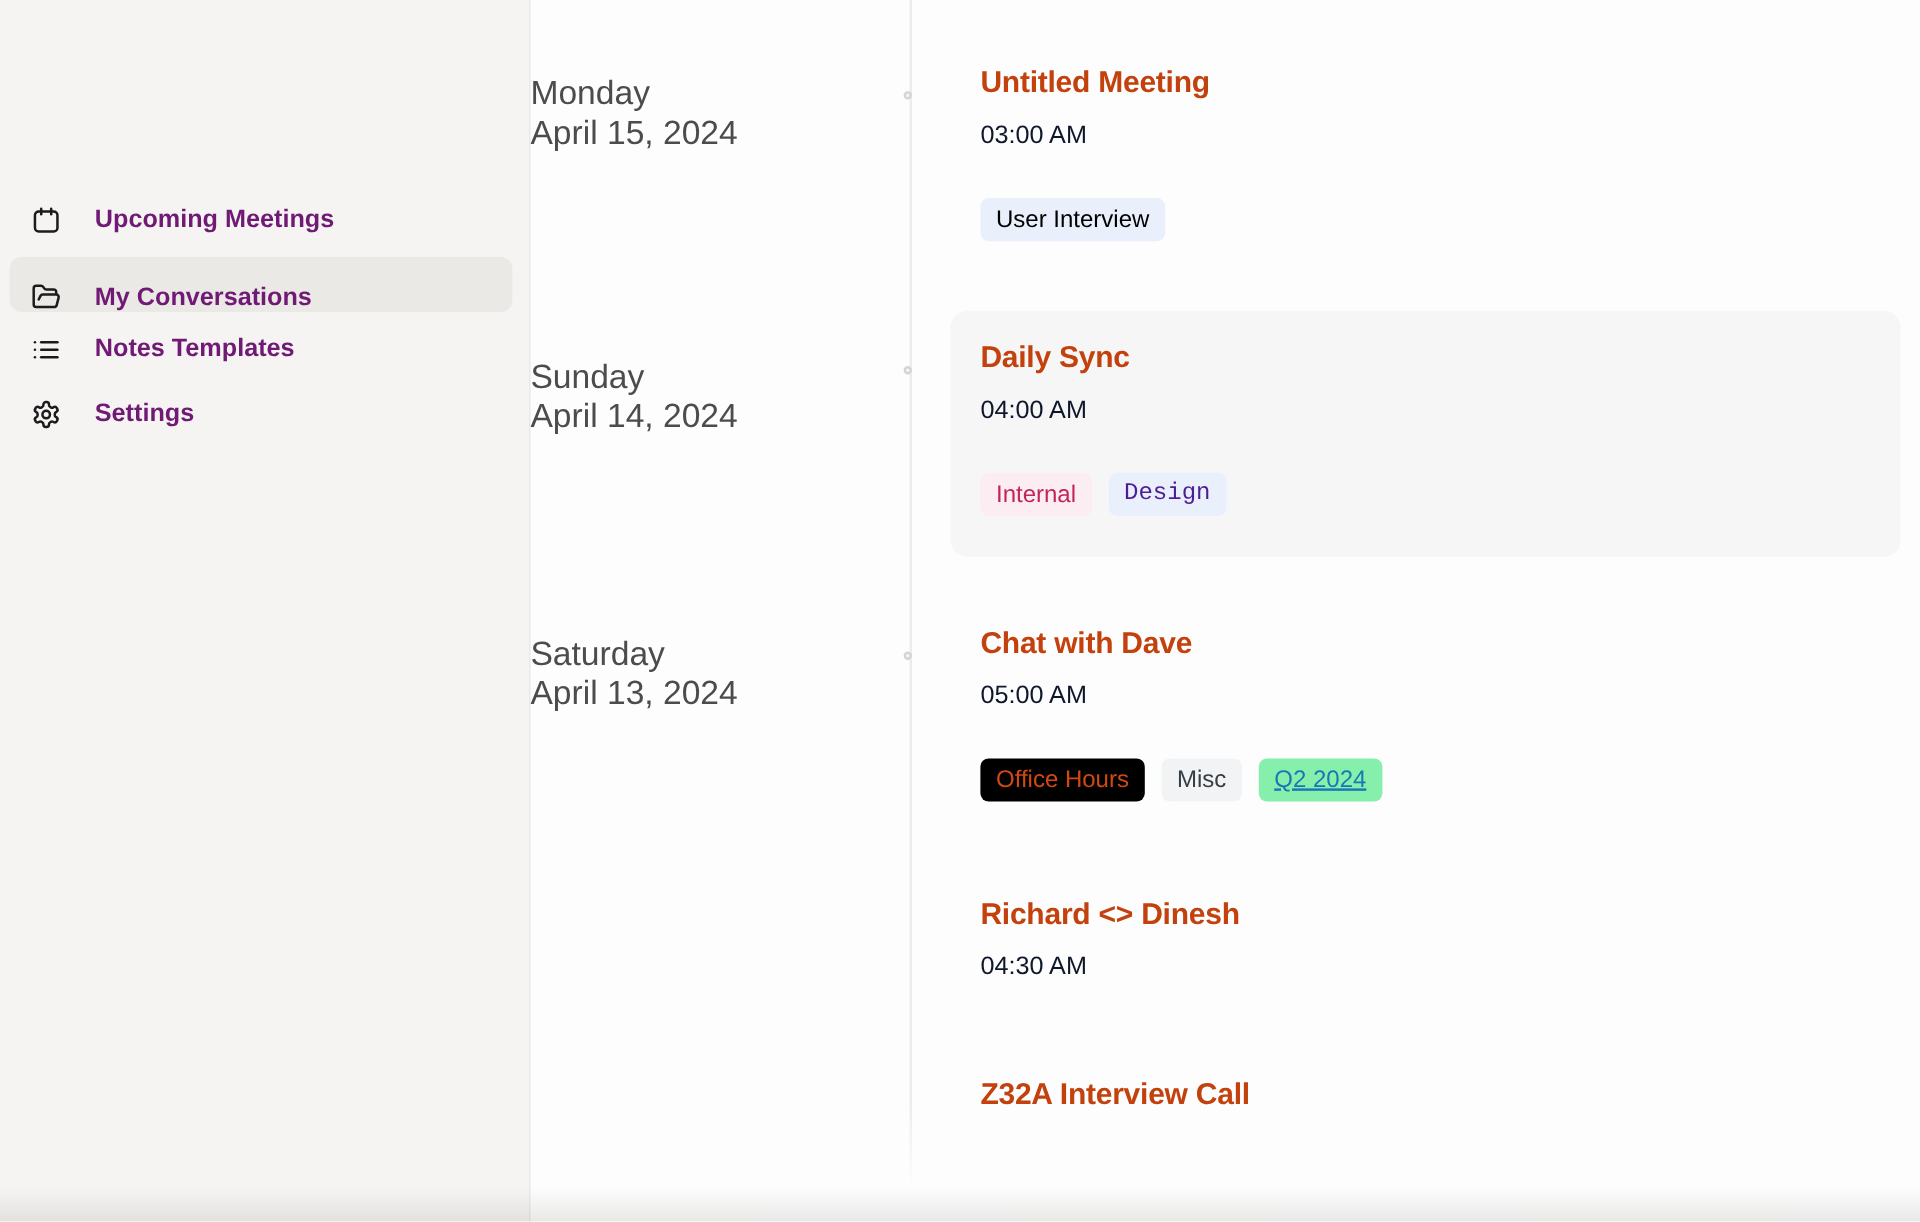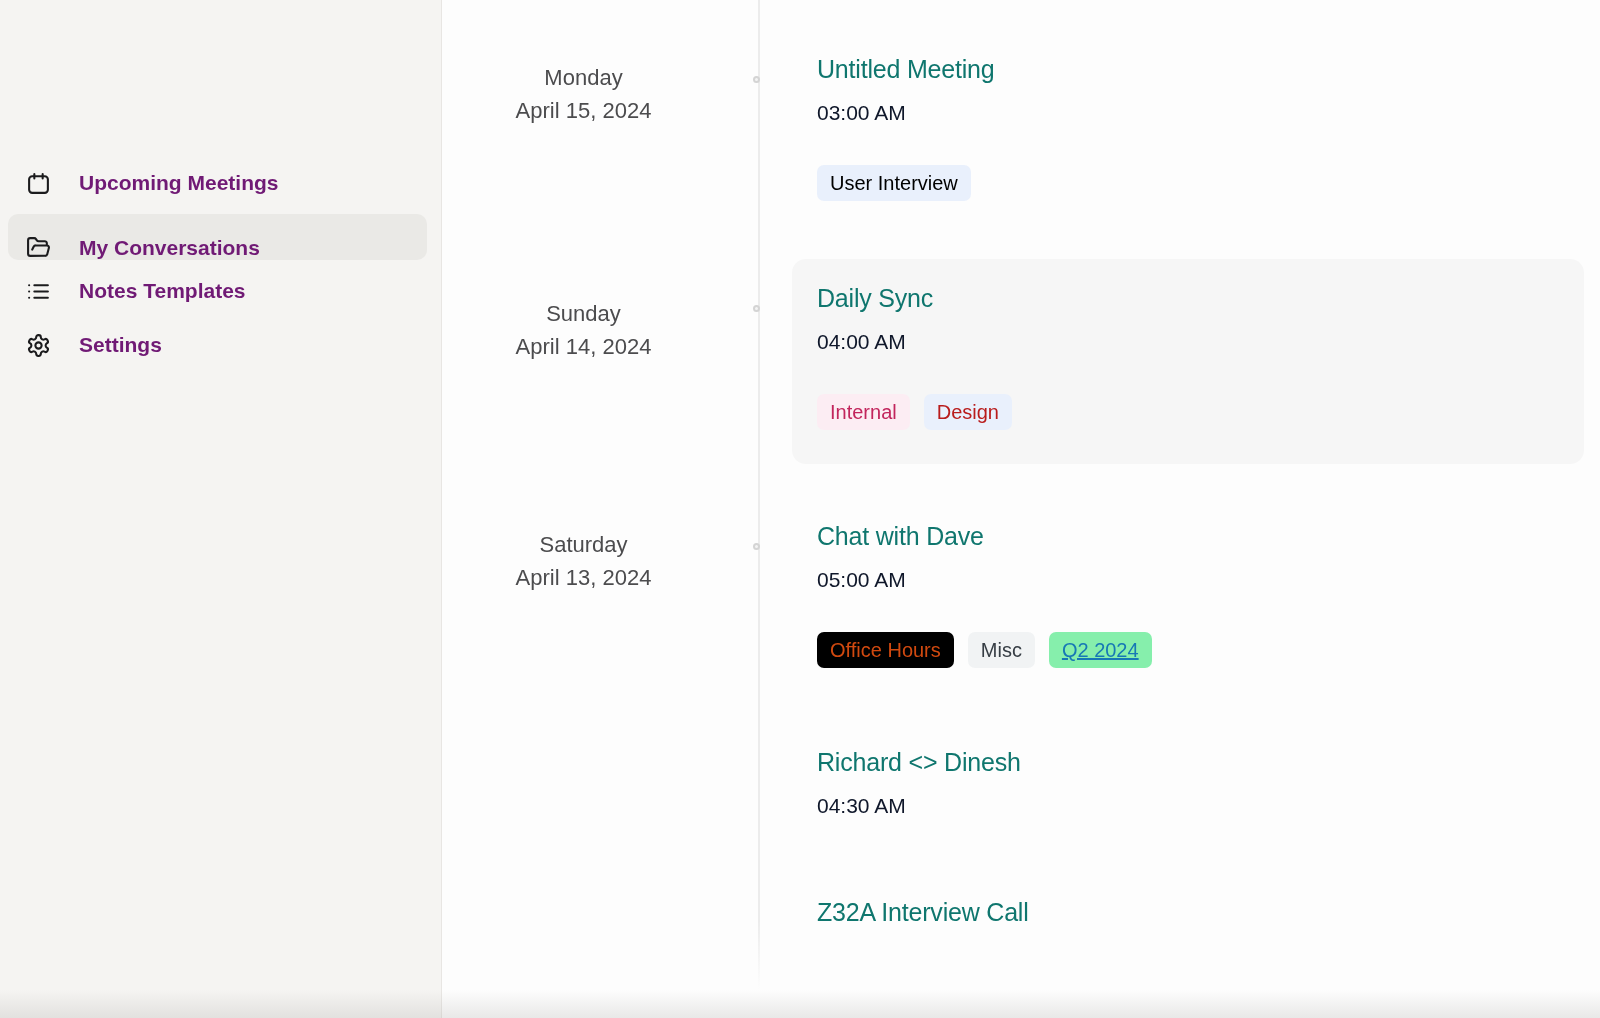--- a/index.html
+++ b/index.html
@@ -46,38 +46,38 @@
   .main { flex: 1; position: relative; height: 100%; overflow: hidden; }
   .timeline-line {
     position: absolute; left: 316px; top: 0; width: 2px; height: 990px;
     background: linear-gradient(to bottom, #ececec 0%, #ececec 93%, rgba(236,236,236,0) 100%);
   }
   .groups { position: absolute; inset: 0; padding-top: 55px; }
 
   .group { position: relative; margin-bottom: 58px; }
   .g-dates {
     position: absolute; left: 0; top: 6px; width: 283px;
-    text-align: center; font-size: 22px; line-height: 33px; color: #4c4c4e;
+    text-align: left; font-size: 28px; line-height: 33px; color: #4c4c4e;
   }
   .group.hl .g-dates { top: 38px; }
   .g-dot {
     position: absolute; left: 311px; top: 21px;
     width: 7px; height: 7px; border-radius: 50%;
     background: #f4f4f4; border: 2px solid #d4d4d4;
   }
   .group.hl .g-dot { top: 46px; }
 
   .meeting { margin-left: 375px; margin-bottom: 80px; cursor: pointer; }
   .meeting:last-child { margin-bottom: 0; }
   .meeting-card {
     margin-left: 350px; margin-right: 16px;
     padding: 25px 25px 34px 25px;
     background: #f6f6f6; border-radius: 14px;
   }
-  .m-title { font-size: 25px; line-height: 29px; font-weight: 400; color: #0f766e; letter-spacing: -0.2px; }
+  .m-title { font-size: 25px; line-height: 29px; font-weight: 700; color: #c2410c; letter-spacing: -0.2px; }
   .m-time  { margin-top: 16px; font-size: 21px; line-height: 25px; color: #0f172a; }
   .m-tags  { margin-top: 40px; display: flex; gap: 14px; }
   .tag {
     font-size: 20px; line-height: 20px; padding: 8px 13px;
     border-radius: 7px; font-weight: 500; white-space: nowrap;
   }
 
   .bottom-fade {
     position: absolute; left: 0; right: 0; bottom: 0; height: 28px;
     background: linear-gradient(to bottom, rgba(160,158,154,0), rgba(160,158,154,0.22));
@@ -156,21 +156,21 @@
       <div class="g-day">Sunday</div>
       <div class="g-date">April 14, 2024</div>
     </div>
     <div class="g-dot"></div>
     <div class="meetings">
           <div class="meeting meeting-card">
     <div class="m-title">Daily Sync</div>
     <div class="m-time">04:00 AM</div>
     <div class="m-tags">
               <span class="tag" style="color: rgb(194, 37, 92); background: rgb(252, 237, 243);">Internal</span>
-              <span class="tag" style="color: #b91c1c; background: rgb(233, 240, 252);">Design</span>
+              <span class="tag" style="color: #4c1d95; background: rgb(233, 240, 252); font-family: Liberation Mono, monospace;">Design</span>
             </div>
   </div>
         </div>
   </div>
       <div class="group">
     <div class="g-dates">
       <div class="g-day">Saturday</div>
       <div class="g-date">April 13, 2024</div>
     </div>
     <div class="g-dot"></div>

